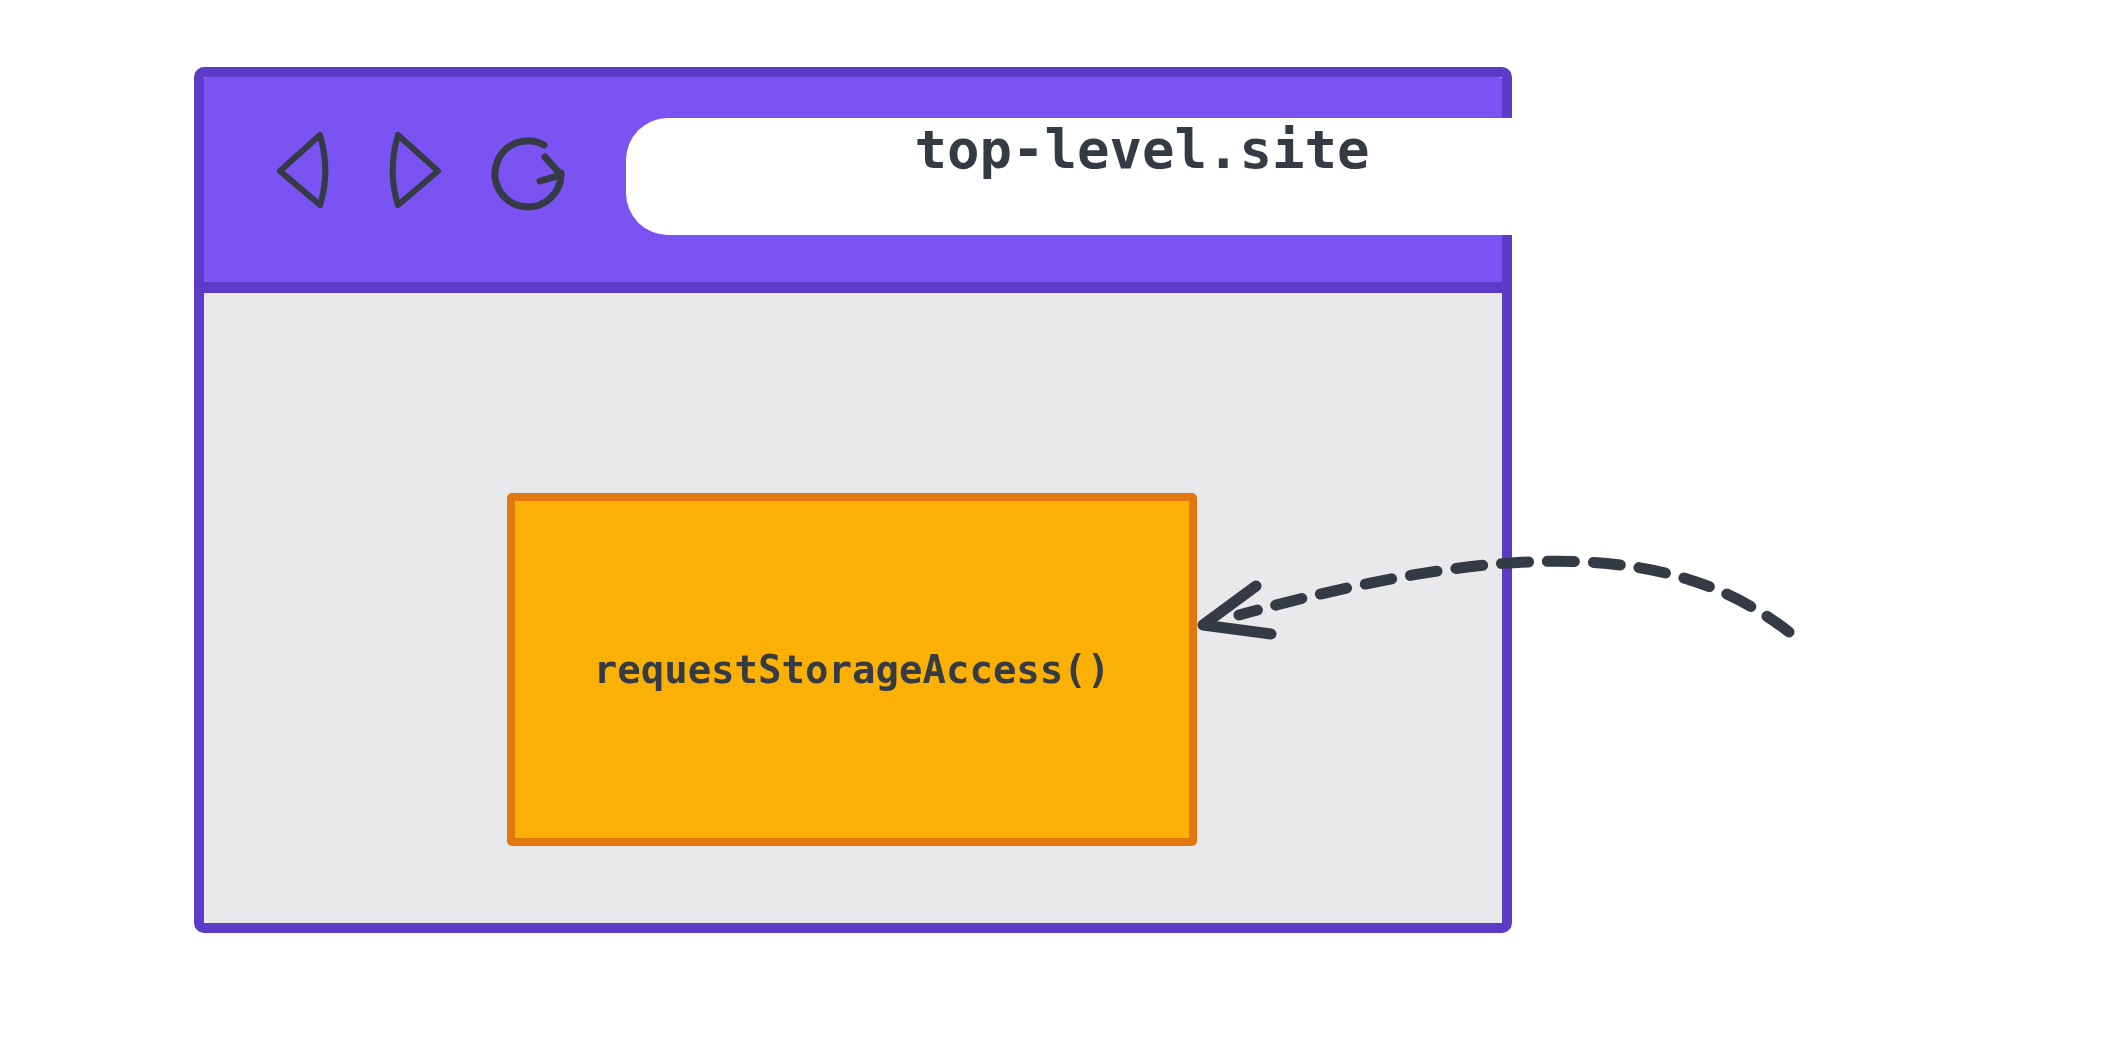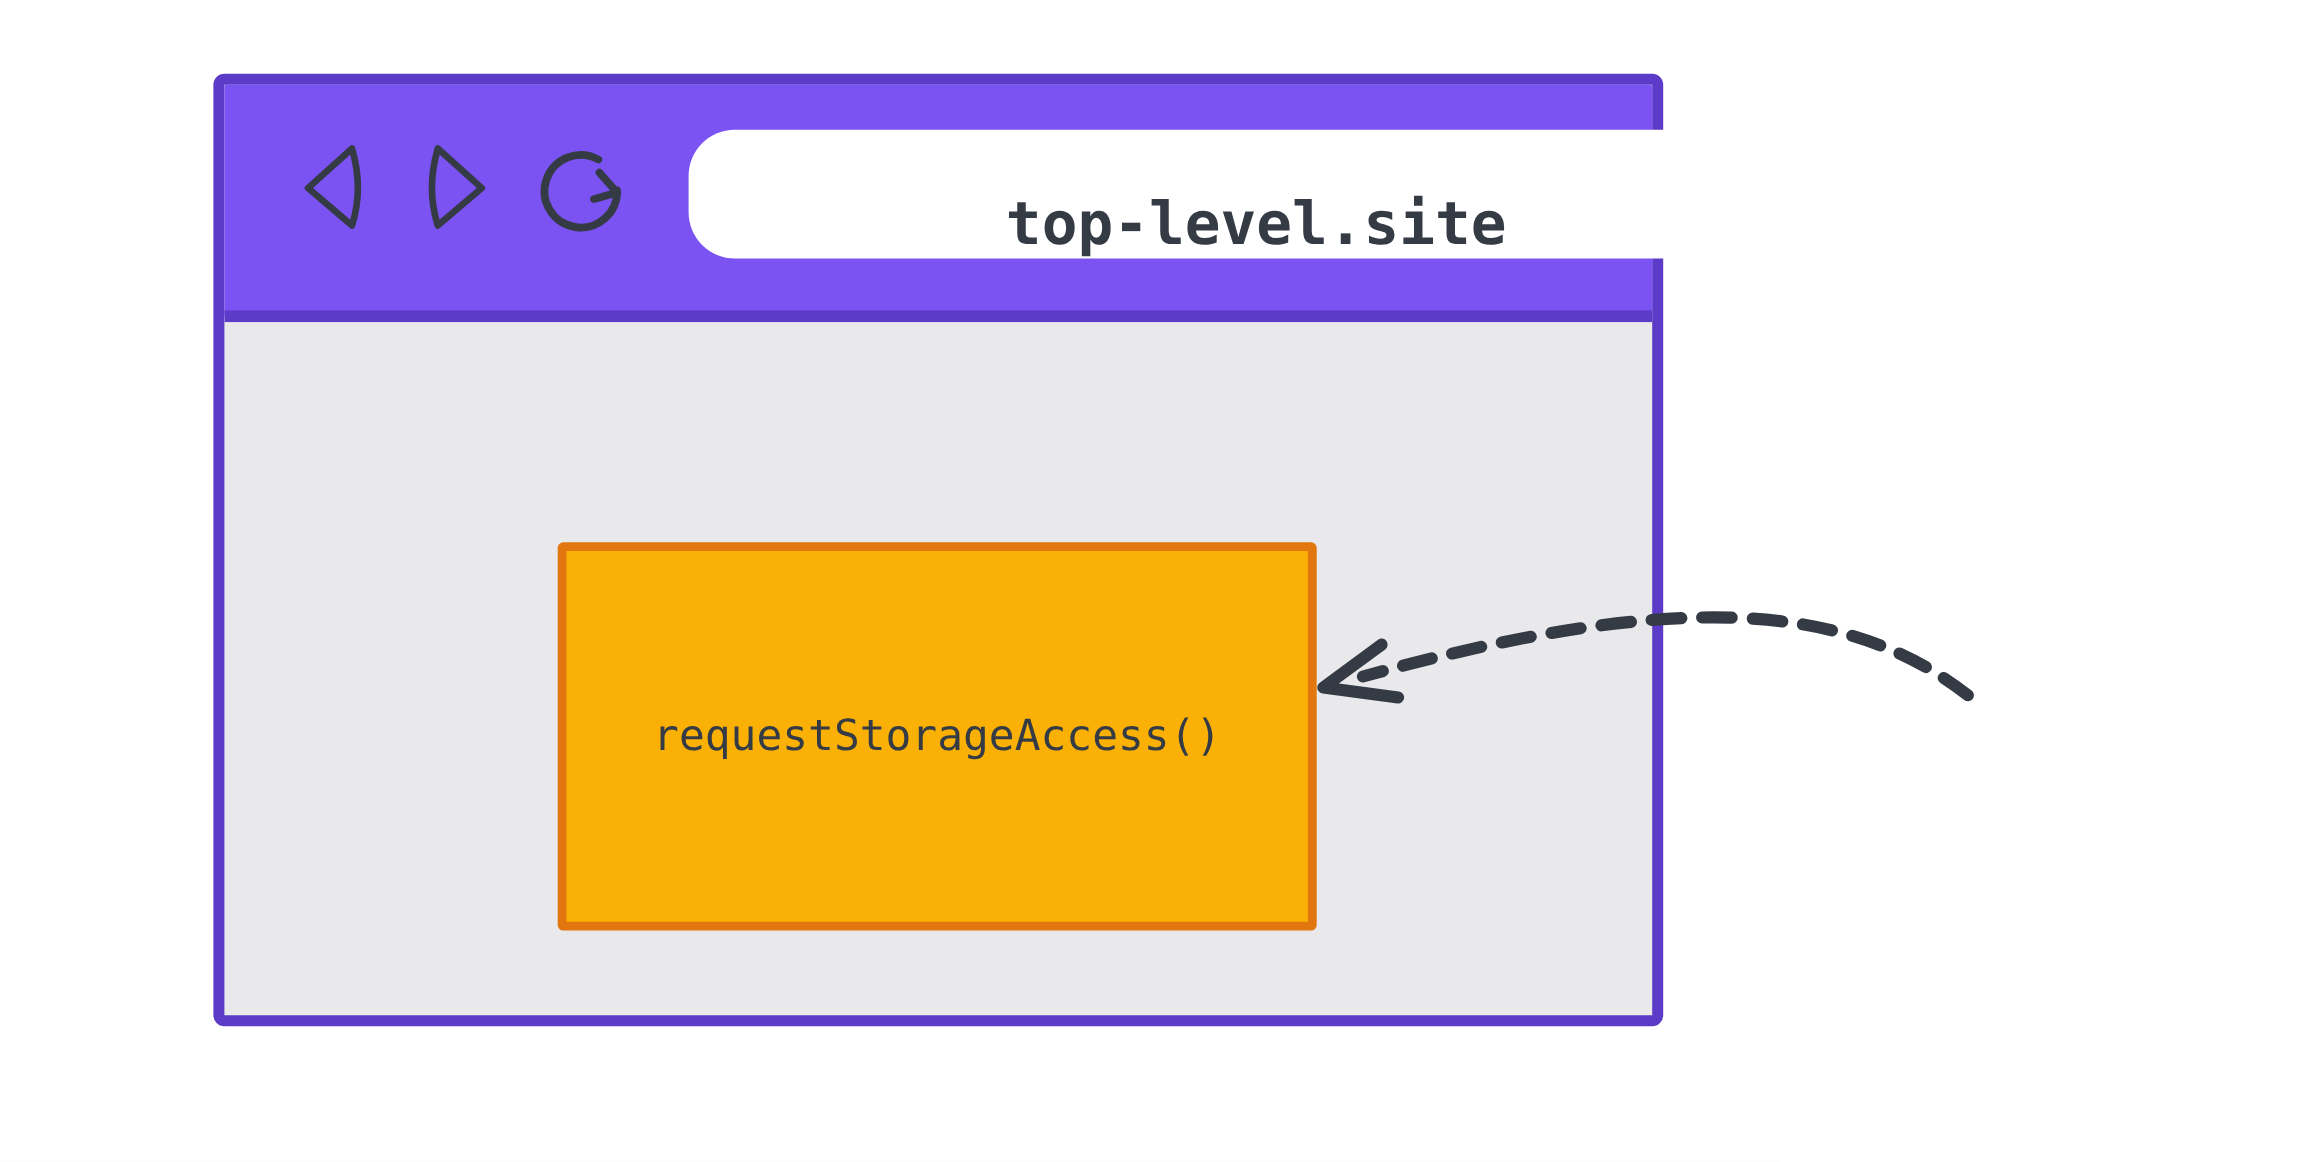--- a/index.html
+++ b/index.html
@@ -41,21 +41,21 @@
 
   .address-bar {
     flex: none;
     margin-left: 54px;
     margin-top: 41px;
     width: 1032px; height: 117px;
     box-sizing: border-box;
     background: var(--address-bar, #ffffff);
     border-radius: 42px;
     display: flex;
-    align-items: flex-end;
+    align-items: flex-start;
     justify-content: center;
   }
   .address-url {
     font-size: 54px;
     font-weight: bold;
     letter-spacing: 0px;
     color: var(--ink, #343B45);
   }
 
   .content { position: relative; width: 100%; height: 619px; }
@@ -68,21 +68,21 @@
     box-sizing: border-box;
     background: var(--frame-fill, #FAB005);
     border: 8px solid var(--frame-border, #E2770F);
     border-radius: 5px;
     display: flex;
     align-items: center;
     justify-content: center;
   }
   .frame-label {
     font-size: 39px;
-    font-weight: normal;
+    font-weight: bold;
     color: var(--ink, #343B45);
   }
 
   
   .arrow-svg {
     position: absolute;
     left: 1185px; top: 533px;
     width: 625px; height: 130px;
   }
   .arrow-svg .dashes {

